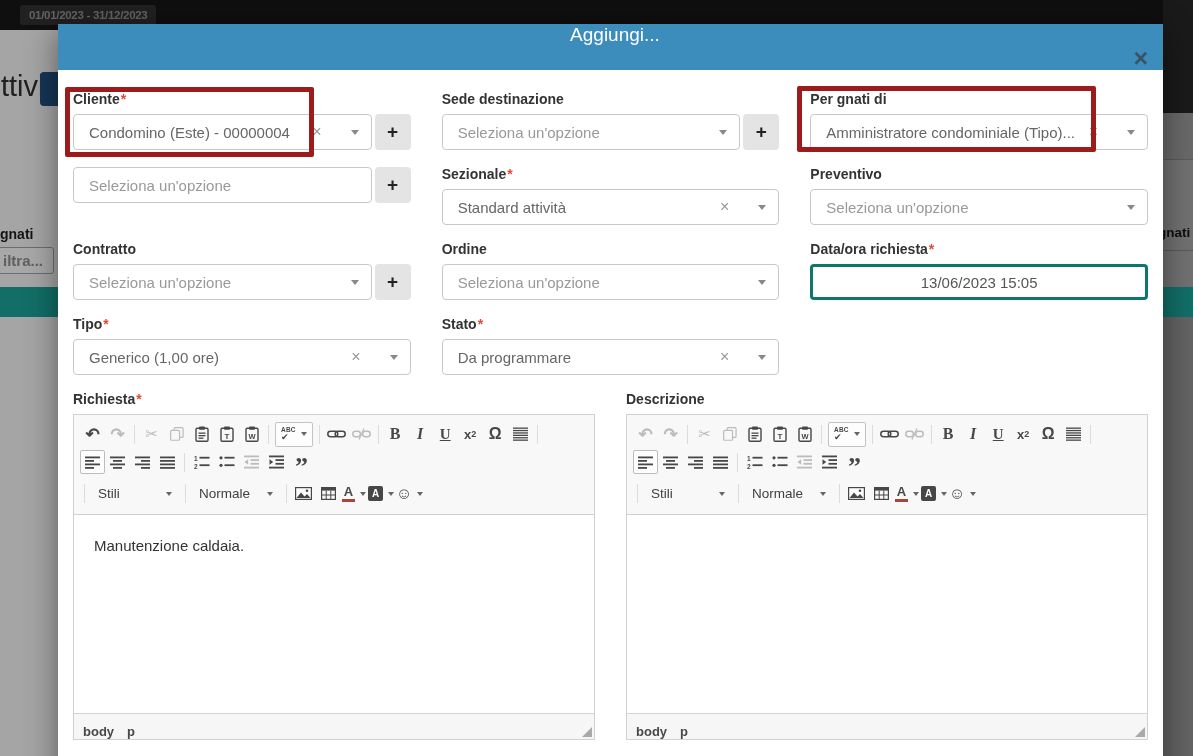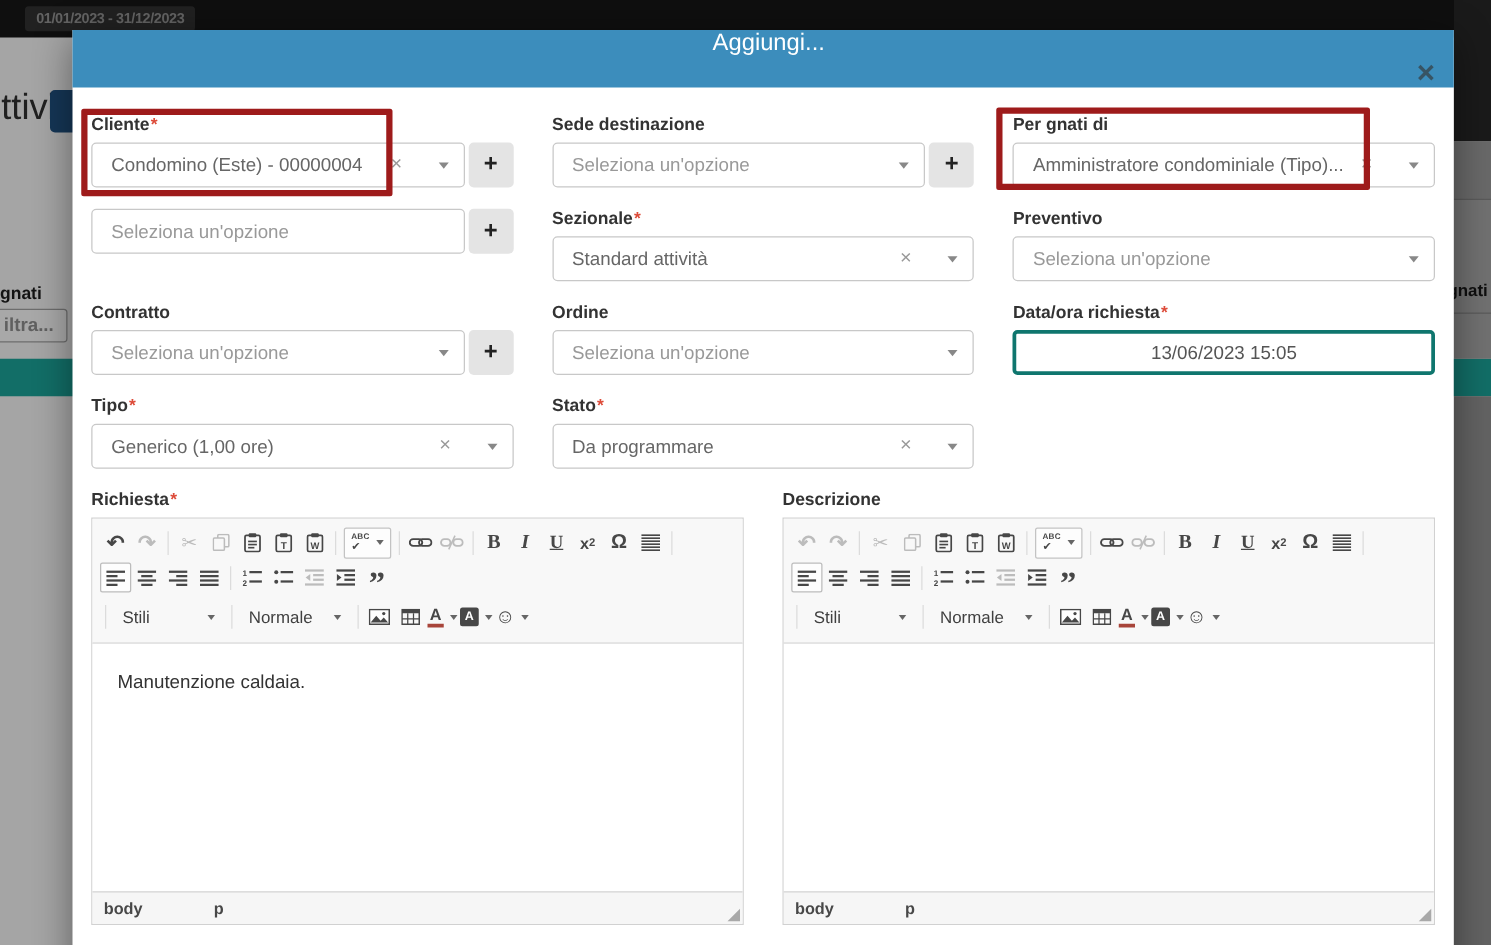--- a/index.html
+++ b/index.html
@@ -91,21 +91,21 @@
   .combo { display: flex; align-items: center; height: 26px; padding: 0 9px; color: #404040; font-size: 13.5px;
            width: 92px; cursor: pointer; }
   .combo .mini-car { margin-left: auto; }
   .tc { display: flex; flex-direction: column; align-items: center; line-height: 1; }
   .tc-a { font-weight: bold; font-size: 13px; color: #474747; }
   .tc-bar { width: 13px; height: 3px; background: #a8453a; margin-top: 1px; }
   .bgc { width: 15px; height: 15px; background: #474747; border-radius: 2px; color: #fff; font-size: 10px;
          font-weight: bold; display: flex; align-items: center; justify-content: center; }
   .econtent { height: 198px; background: #fff; padding: 22px 20px; font-size: 15px; color: #333; cursor: text; }
   .efoot { position: relative; height: 26px; background: #f6f6f6; border-top: 1px solid #d4d4d4; display: flex;
-           align-items: center; padding: 0 9px; color: #484848; font-weight: bold; font-size: 13px; gap: 44px; }
+           align-items: flex-end; padding: 0 9px; color: #484848; font-weight: bold; font-size: 13px; }
   .efoot .crumb { margin-right: 13px; cursor: pointer; }
   .resize-handle { position: absolute; right: 2px; bottom: 2px; width: 0; height: 0;
                    border-left: 10px solid transparent; border-bottom: 10px solid #a9a9a9; cursor: nwse-resize; }
 
   
   .ann { position: absolute; border: 5px solid #9e1b1b; z-index: 30; pointer-events: none; border-radius: 2px; }
   .ann1 { left: 65px; top: 87px; width: 249px; height: 70px; }
   .ann2 { left: 797px; top: 86px; width: 299px; height: 66px; }
 
   svg { display: block; }

